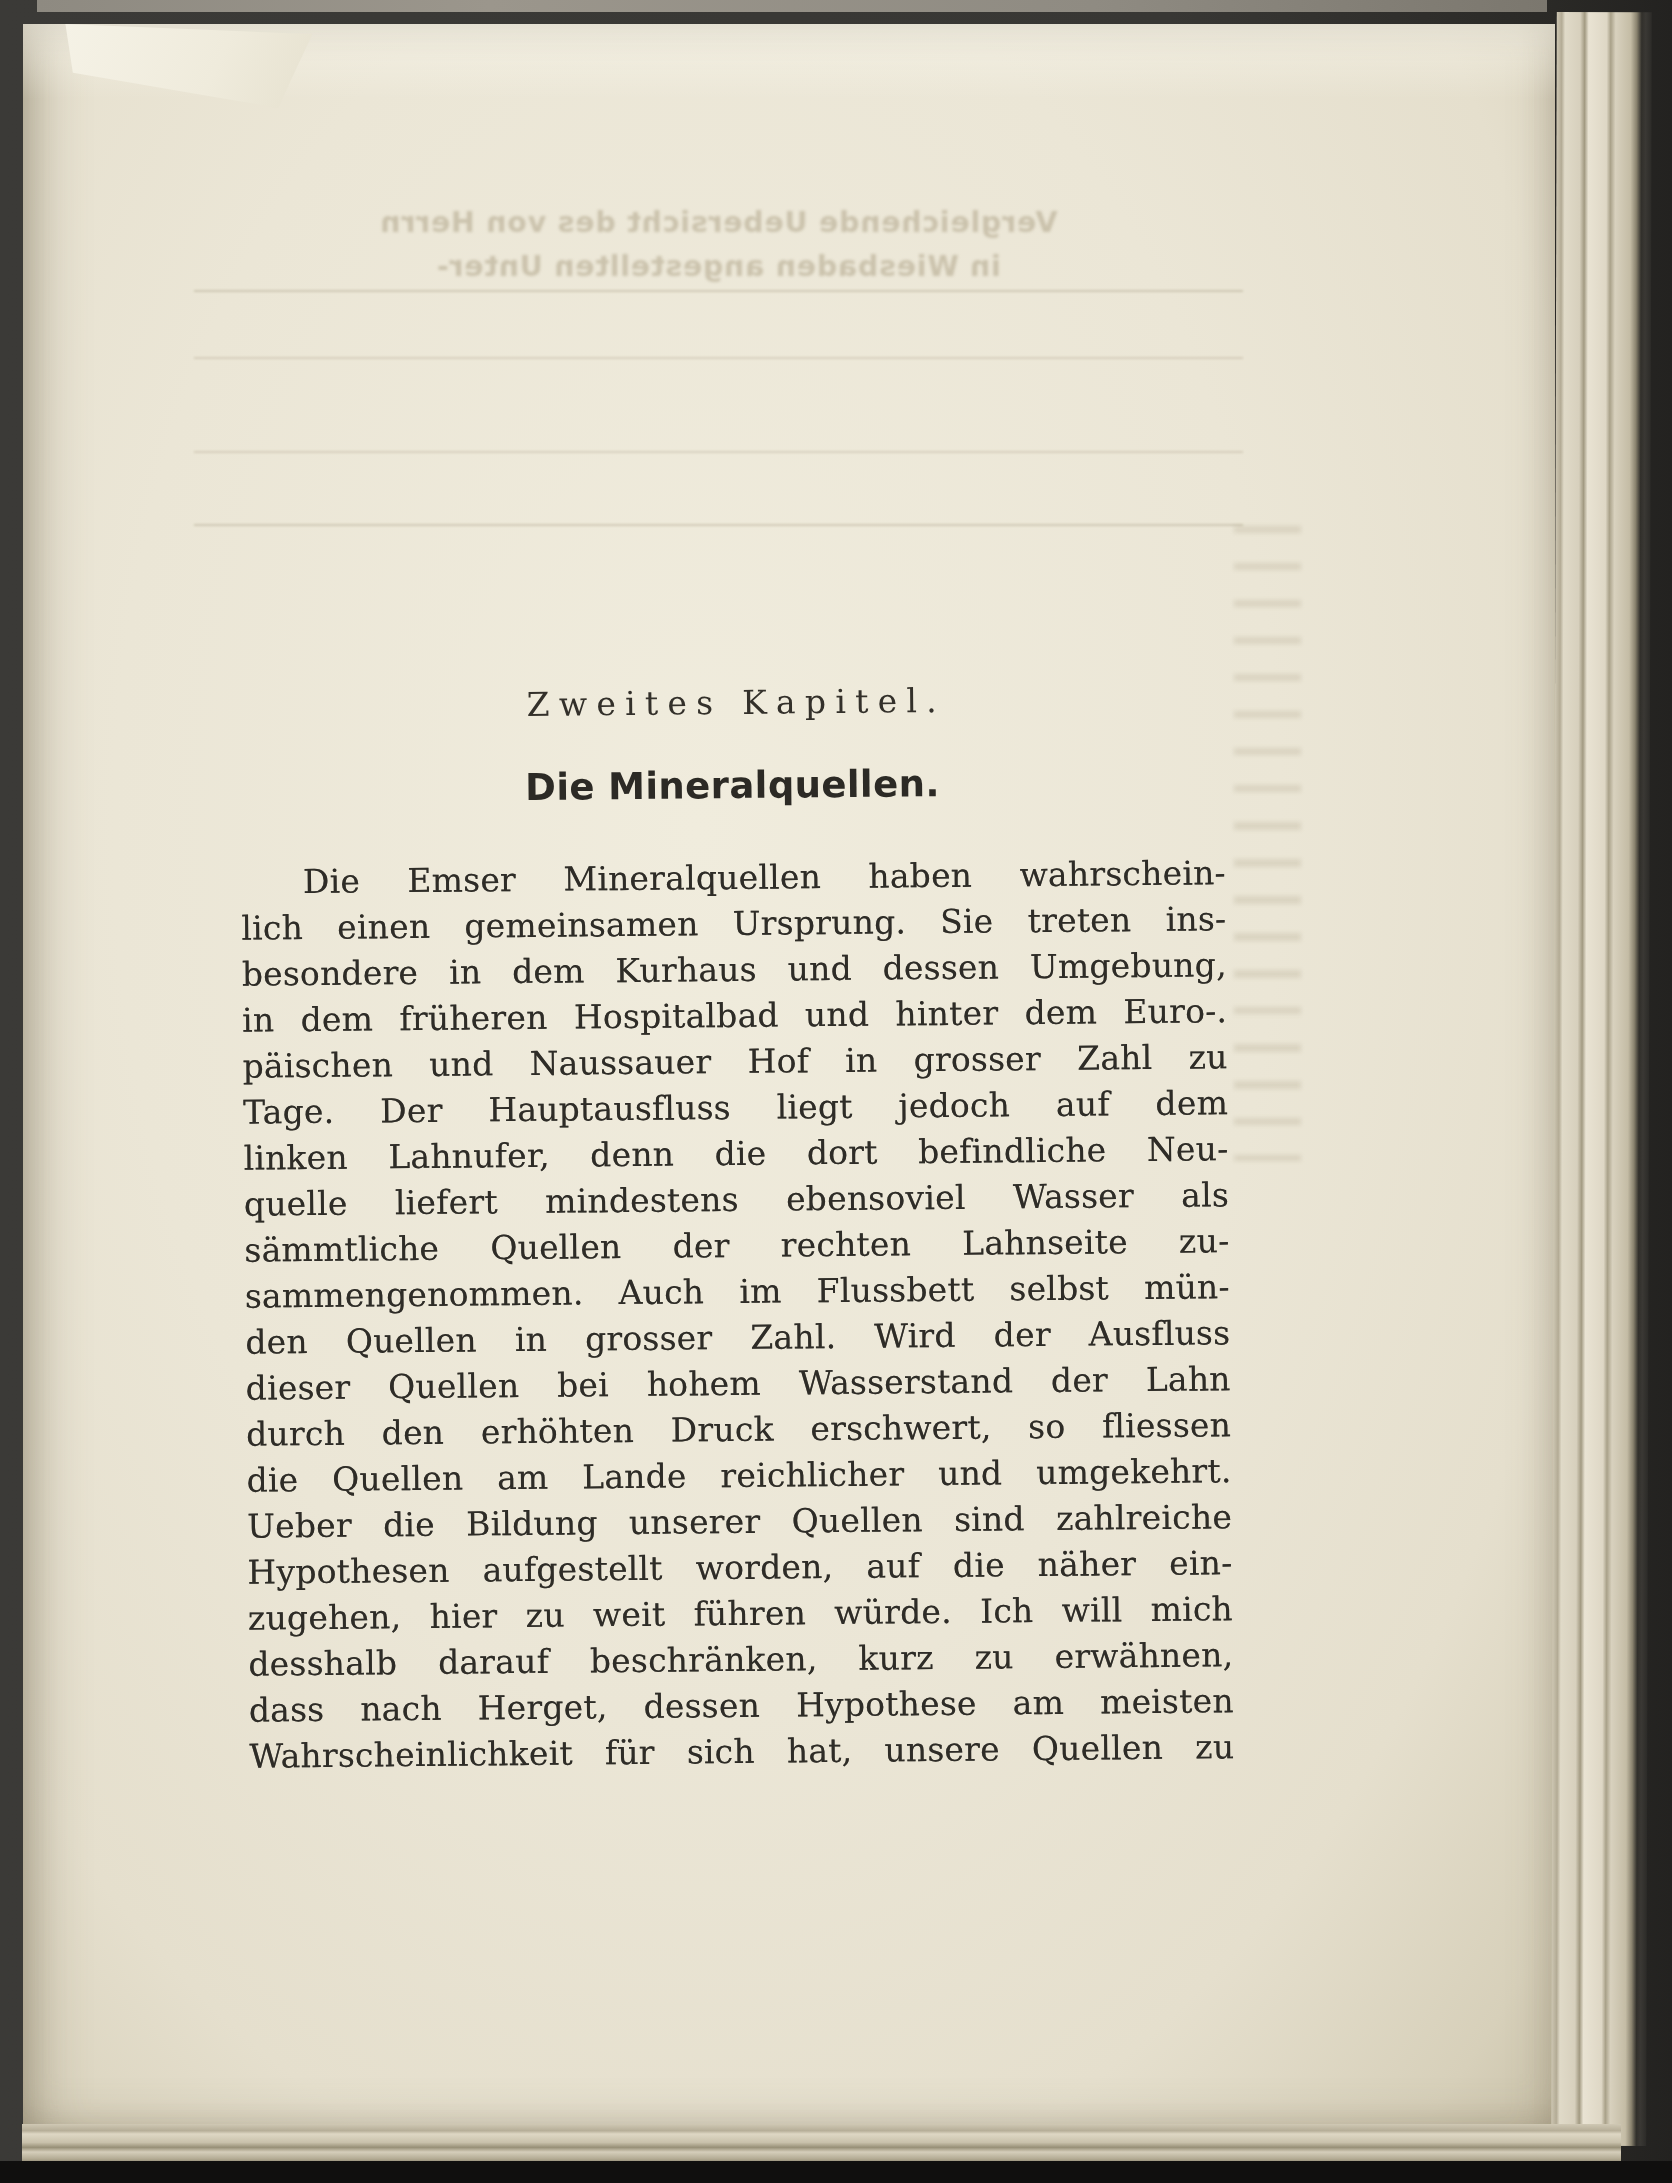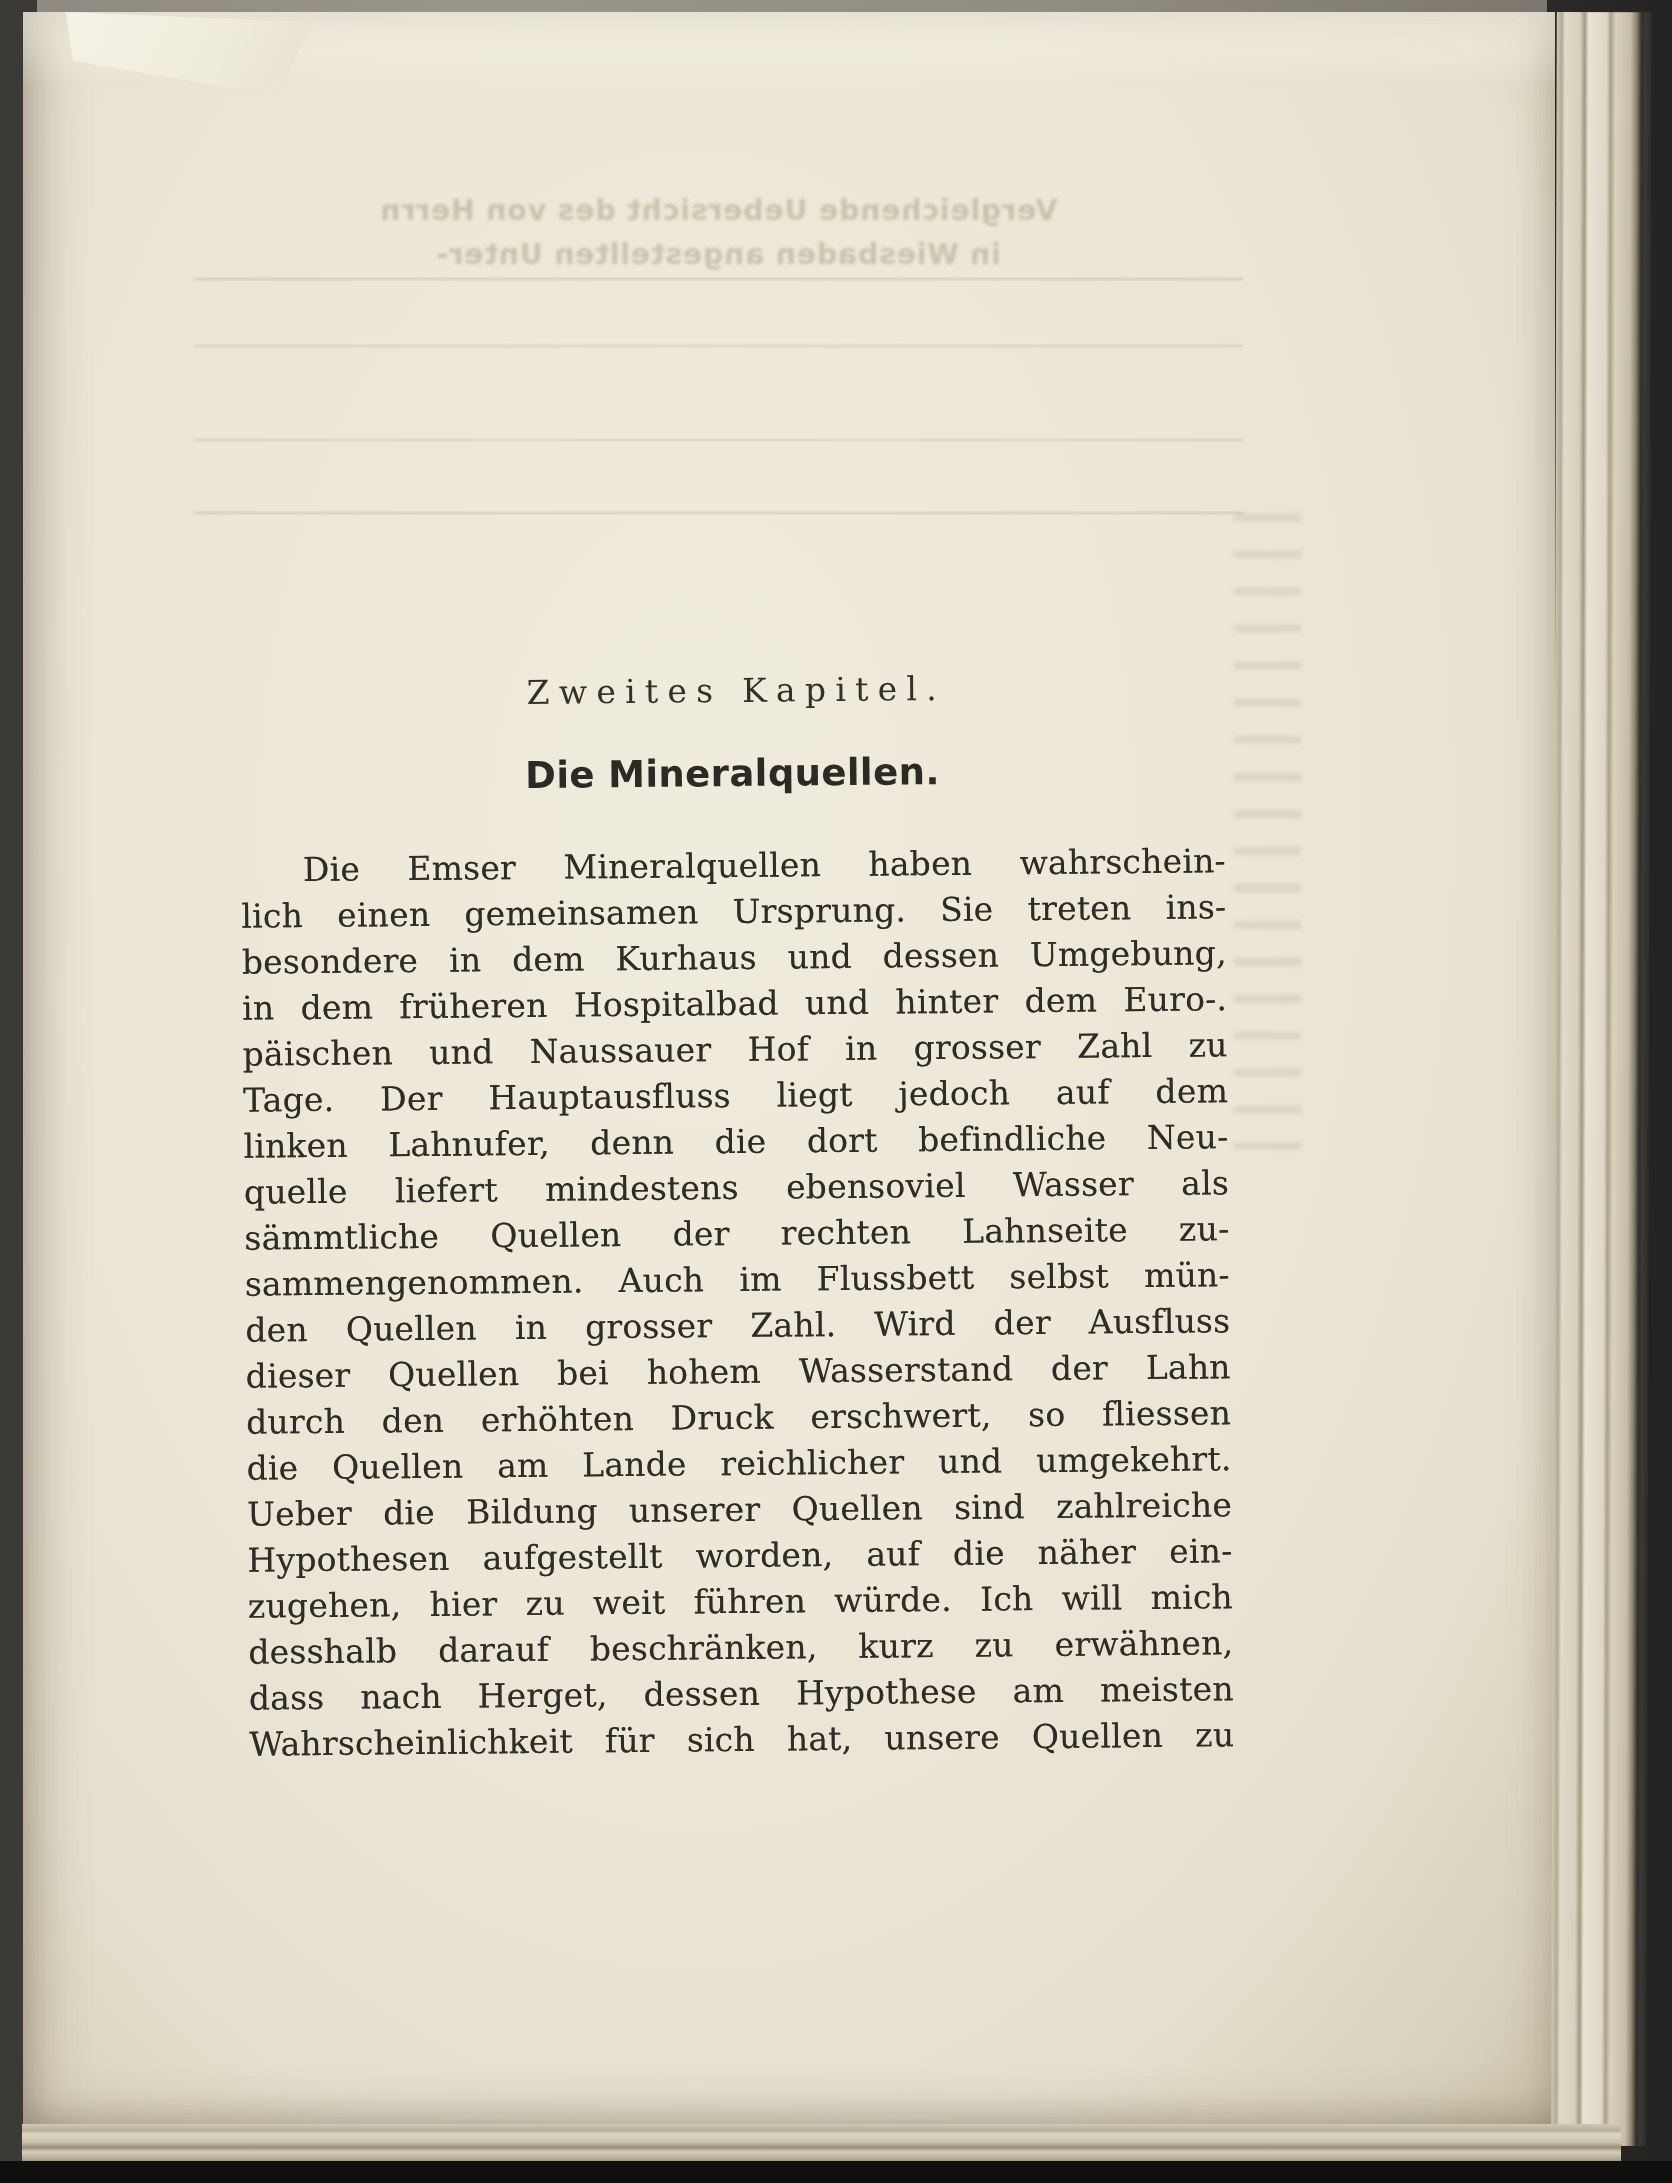--- a/index.html
+++ b/index.html
@@ -23,21 +23,21 @@
   
   .top-edge {
     position: absolute;
     left: 37px; top: 0;
     width: 1510px; height: 11.7px;
     background: linear-gradient(90deg, #8e8a81 0%, #9b968c 30%, #8f8b82 70%, #7b776e 100%);
   }
   
   .page {
     position: absolute;
-    left: 23.4px; top: 12px;
+    left: 23.4px; top: 24px;
     width: 1532px; height: 2116px;
     background: radial-gradient(ellipse at 44% 38%, #f0ecdd 0%, #ebe6d6 48%, #e5dfcd 75%, #d7d0ba 92%, #c9c1a9 100%);
     box-shadow:
       inset 35px 0 59px -28.4px rgba(95, 85, 60, 0.45),
       inset -22px 0 46px -22px rgba(120, 110, 85, 0.35),
       inset 0 -30px 50px -23.4px rgba(110, 100, 75, 0.45),
       inset 0 25px 42px -25px rgba(140, 130, 105, 0.35);
   }
   .page::before {
     content: "";

